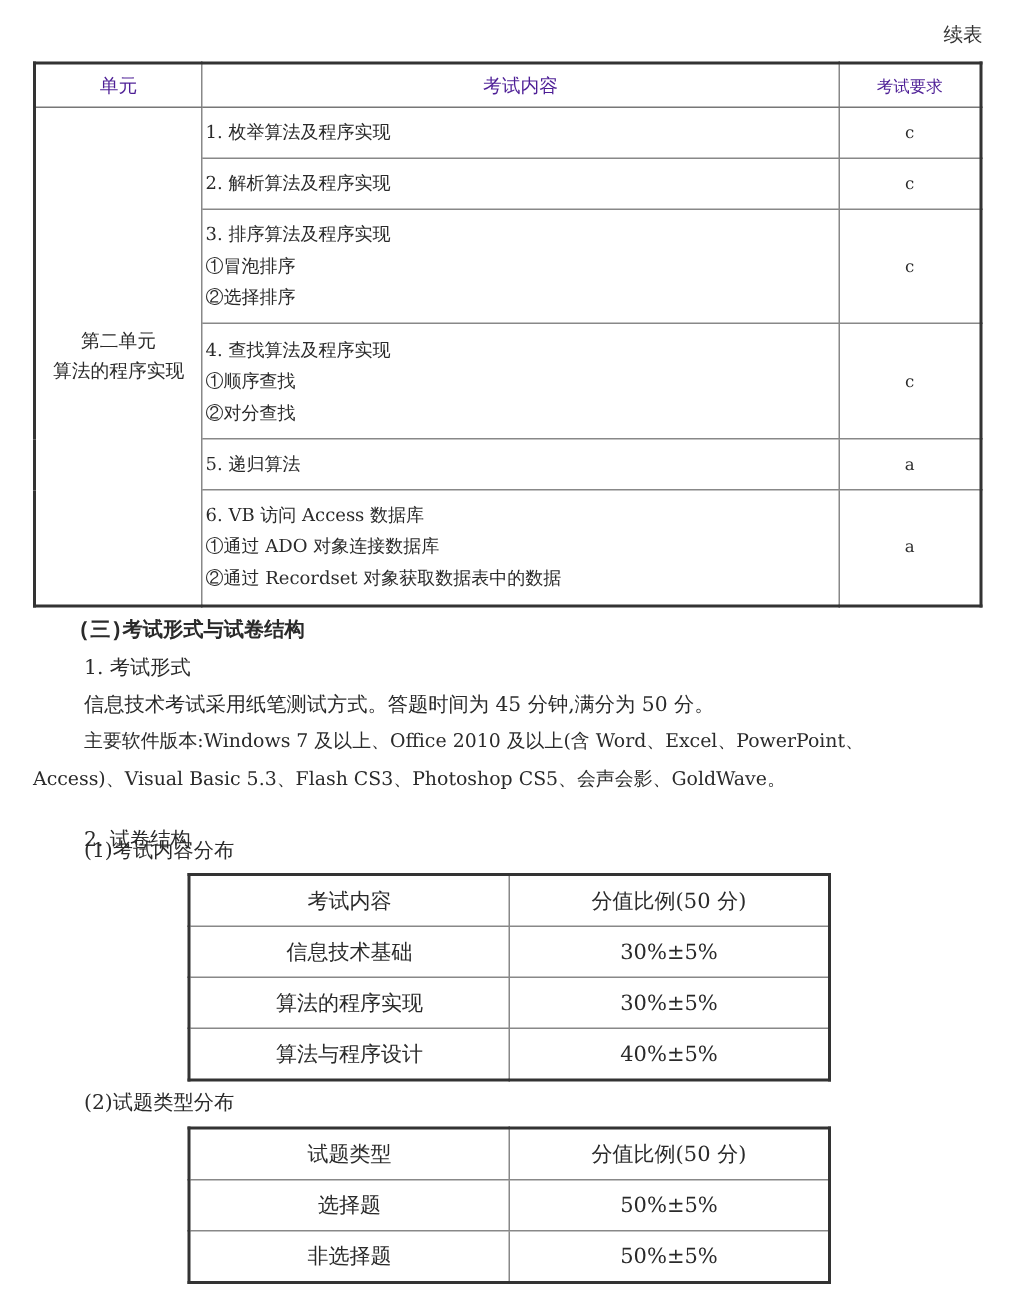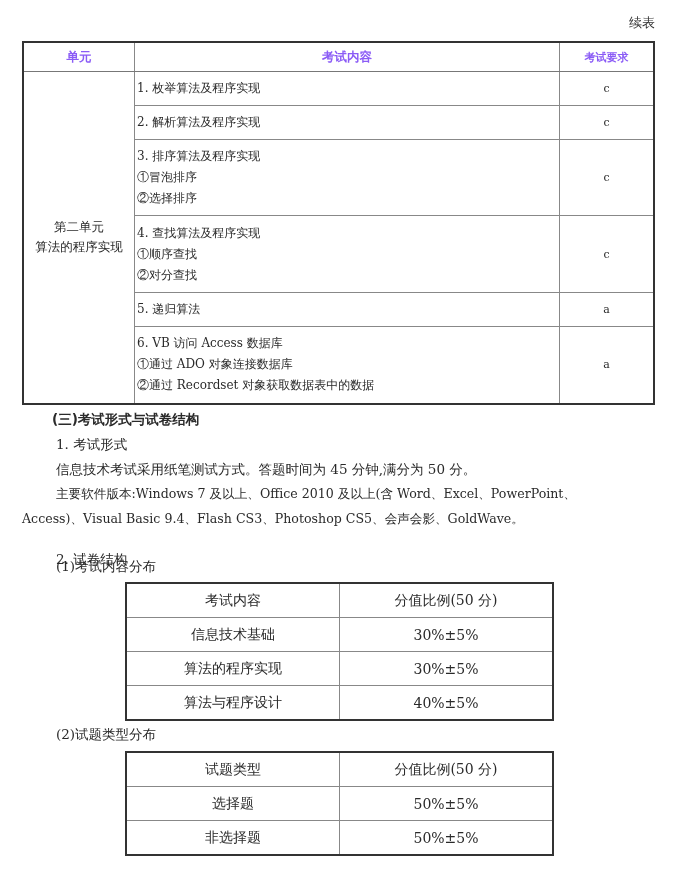--- a/index.html
+++ b/index.html
@@ -3,21 +3,21 @@
 <meta charset="utf-8">
 <style>
   html, body { margin:0; padding:0; background:#ffffff; }
   body { width:677px; height:873px; position:relative; overflow:hidden;
          font-family:"DejaVu Serif","Liberation Serif",serif; color:#2a2a2a; }
   .abs { position:absolute; }
   .continued { right:22px; top:14px; font-size:13px; color:#333; }
   table { border-collapse:collapse; position:absolute; }
   .t1 { left:22px; top:41px; width:633px; border:2px solid #333; }
   .t1 td, .t1 th { border:1px solid #888; font-size:12px; padding:0; }
-  .t1 th { font-family:"DejaVu Sans","Liberation Sans",sans-serif; font-weight:bold; font-size:12.5px; height:28px; text-align:center; color:#8b5cf6; border-bottom:1px solid #777; }
+  .t1 th { font-family:"DejaVu Sans","Liberation Sans",sans-serif; font-weight:normal; font-size:12.5px; height:28px; text-align:center; color:#4c1d95; border-bottom:1px solid #777; }
   .t1 .c1 { width:110px; text-align:center; line-height:20px; font-size:12.5px; }
   .t1 .c2 { padding-left:2px; line-height:21px; }
   .t1 .c3 { width:93px; text-align:center; font-size:11px; }
   .t1 td.c2 div { white-space:nowrap; }
   p.line { position:absolute; margin:0; font-size:13.5px; white-space:nowrap; color:#2a2a2a; }
   .bold { font-family:"DejaVu Sans","Liberation Sans",sans-serif; font-weight:bold; font-size:13.5px; }
   .t2 { left:125px; border:2px solid #333; }
   .t2 td { border:1px solid #888; height:33px; text-align:center; font-size:14px; padding:0; }
   .t2 .a { width:212px; }
   .t2 .b { width:212px; }
@@ -76,25 +76,25 @@
     <td class="c2">
       <div>6. VB 访问 Access 数据库</div>
       <div>①通过 ADO 对象连接数据库</div>
       <div>②通过 Recordset 对象获取数据表中的数据</div>
     </td>
     <td class="c3">a</td>
   </tr>
 </tbody>
   </table>
 
-<p class="line bold" style="left:52px; top:411px;">(三)考试形式与试卷结构</p>
+<p class="line bold" style="left:52px; top:411px;font-family:Liberation Mono, monospace;">(三)考试形式与试卷结构</p>
 <p class="line" style="left:56px; top:436px;">1. 考试形式</p>
 <p class="line" style="left:56px; top:461px;">信息技术考试采用纸笔测试方式。答题时间为 45 分钟,满分为 50 分。</p>
 <p class="line" style="left:56px; top:486px; font-size:12.6px;">主要软件版本:Windows 7 及以上、Office 2010 及以上(含 Word、Excel、PowerPoint、</p>
-<p class="line" style="left:22px; top:511px; font-size:12.6px;">Access)、Visual Basic 9.4、Flash CS3、Photoshop CS5、会声会影、GoldWave。</p>
+<p class="line" style="left:22px; top:511px; font-size:12.6px;">Access)、Visual Basic 5.3、Flash CS3、Photoshop CS5、会声会影、GoldWave。</p>
 <p class="line" style="left:56px; top:551px;">2. 试卷结构</p>
 <p class="line" style="left:56px; top:558px;">(1)考试内容分布</p>
 
 <table class="t2" style="top:582px;">
   <tbody>
       <tr>
     <td class="a">考试内容</td>
     <td class="b">分值比例(50 分)</td>
   </tr>
   <tr>

